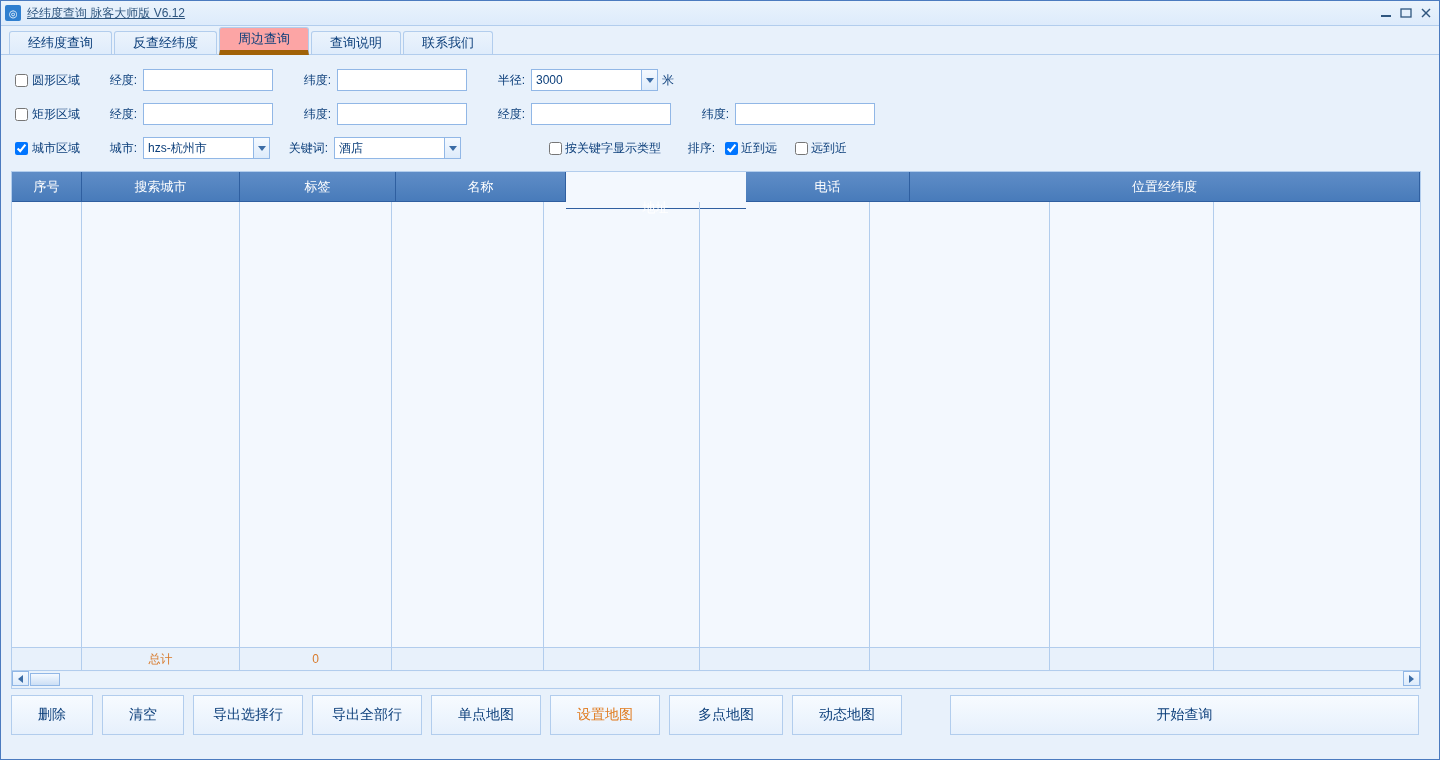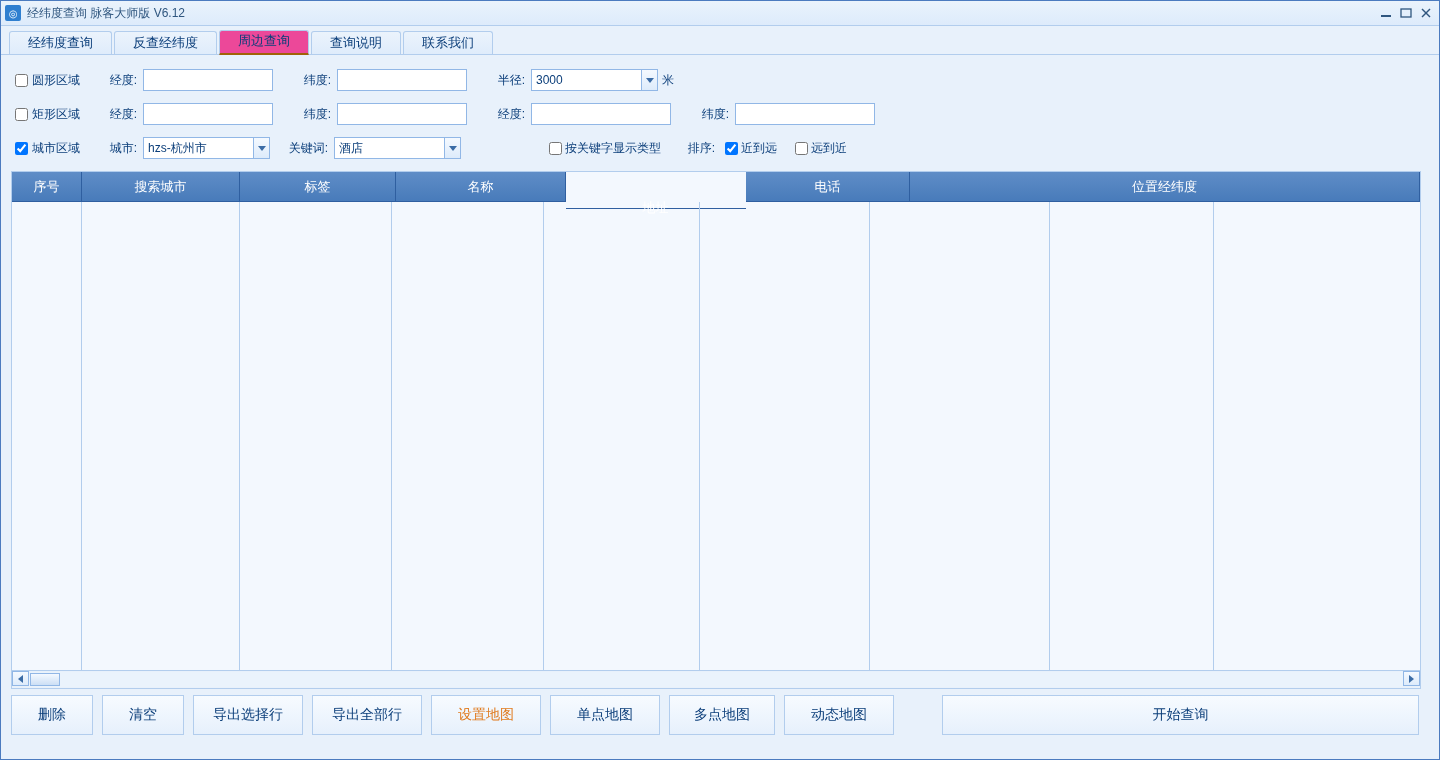--- a/index.html
+++ b/index.html
@@ -1,25 +1,25 @@
 <!DOCTYPE html>
 <html><head>
 <meta charset="utf-8">
 <style>
 html,body{margin:0;padding:0;width:1440px;height:760px;font-family:"Microsoft YaHei","SimSun",Arial,sans-serif;font-size:12px;color:#333;background:#E8F1FB;overflow:hidden;}
 .window{width:1440px;height:760px;border:1px solid #4B7BBF;box-sizing:border-box;background:#E8F1FB;position:relative;}
 .titlebar{height:24px;background:linear-gradient(#EAF3FC,#DDEBFB);border-bottom:1px solid #B2CDED;display:flex;align-items:center;padding:0 4px;font-size:12px;color:#2F567F;}
 .titlebar .app-icon{width:16px;height:16px;background:#2F7FD0;margin-right:6px;display:inline-flex;align-items:center;justify-content:center;color:#fff;font-size:10px;border-radius:2px;}
-.titlebar .title-text{flex:0 0 auto;}
+.titlebar .title-text{flex:0 0 auto;text-decoration:underline;}
 .titlebar .spacer{flex:1;}
 .titlebar .win-btn{width:18px;height:14px;margin-left:2px;display:inline-flex;align-items:center;justify-content:center;color:#2F567F;font-size:11px;cursor:default;}
 .win-btn svg{display:block;}
 .tabs{height:28px;display:flex;align-items:flex-end;padding-left:8px;border-bottom:1px solid #B2CDED;background:#E8F1FB;}
 .tab{height:22px;line-height:22px;padding:0 18px;margin-right:2px;border:1px solid #B2CDED;border-bottom:none;background:linear-gradient(#EBF3FC,#DFECFB);color:#0B3E7A;border-top-left-radius:3px;border-top-right-radius:3px;cursor:default;font-size:13px;}
-.tab.active{background:#ec4899;border-bottom:2px solid #a16207;margin-bottom:-1px;color:#0B3E7A;font-family:Liberation Mono, monospace;}
+.tab.active{background:#fca5a5;border-bottom:5px solid #a16207;margin-bottom:-1px;color:#0B3E7A;}
 .content{padding:8px 18px 0 10px;}
 .row{display:flex;align-items:center;height:34px;}
 .row label.chk{display:flex;align-items:center;width:86px;color:#0B3E7A;}
 .row label.chk input{margin-right:4px;}
 .lbl{width:40px;color:#0B3E7A;text-align:right;margin-right:6px;}
 .lbl2{width:52px;color:#0B3E7A;text-align:right;margin-right:6px;}
 input.txt,select.sel{height:22px;border:1px solid #91B7E6;background:#fff;padding:0 4px;box-sizing:border-box;font-size:12px;color:#0B3E7A;}
 .w130{width:130px;}
 .w110{width:110px;}
 .w140{width:140px;}
@@ -175,38 +175,49 @@
         <div class="tcol" style="width:70px;"></div>
         <div class="tcol" style="width:158px;"></div>
         <div class="tcol" style="width:152px;"></div>
         <div class="tcol" style="width:152px;"></div>
         <div class="tcol" style="width:156px;"></div>
         <div class="tcol" style="width:170px;"></div>
         <div class="tcol" style="width:180px;"></div>
         <div class="tcol" style="width:164px;"></div>
         <div class="tcol" style="flex:1;border-right:none;"></div>
       </div>
+      <div class="tfoot">
+        <div class="fcell" style="width:70px;"></div>
+        <div class="fcell" style="width:158px;">总计</div>
+        <div class="fcell" style="width:152px;">0</div>
+        <div class="fcell" style="width:152px;"></div>
+        <div class="fcell" style="width:156px;"></div>
+        <div class="fcell" style="width:170px;"></div>
+        <div class="fcell" style="width:180px;"></div>
+        <div class="fcell" style="width:164px;"></div>
+        <div class="fcell" style="flex:1;border-right:none;"></div>
+      </div>
     </div>
     <div class="hscroll">
       <div class="btn left">
           <span class="triL"></span>
         </div>
       <div class="track">
           <div class="thumb"></div>
         </div>
       <div class="btn right">
           <span class="triR"></span>
         </div>
     </div>
 
     <div class="btnbar">
       <div class="btn" style="width:82px;">删除</div>
       <div class="btn" style="width:82px;">清空</div>
       <div class="btn" style="width:110px;">导出选择行</div>
       <div class="btn" style="width:110px;">导出全部行</div>
+      <div class="btn" style="width:110px;">单点地图</div>
       <div class="btn orange" style="width:110px;">设置地图</div>
-      <div class="btn" style="width:110px;">单点地图</div>
-      <div class="btn" style="width:106px;">多点地图</div>
+      <div class="btn" style="width:114px;">多点地图</div>
       <div class="btn" style="width:110px;">动态地图</div>
       <div class="btn" style="flex:1;margin-left:39px;">开始查询</div>
     </div>
   </div>
 </div>
 
 </body></html>

